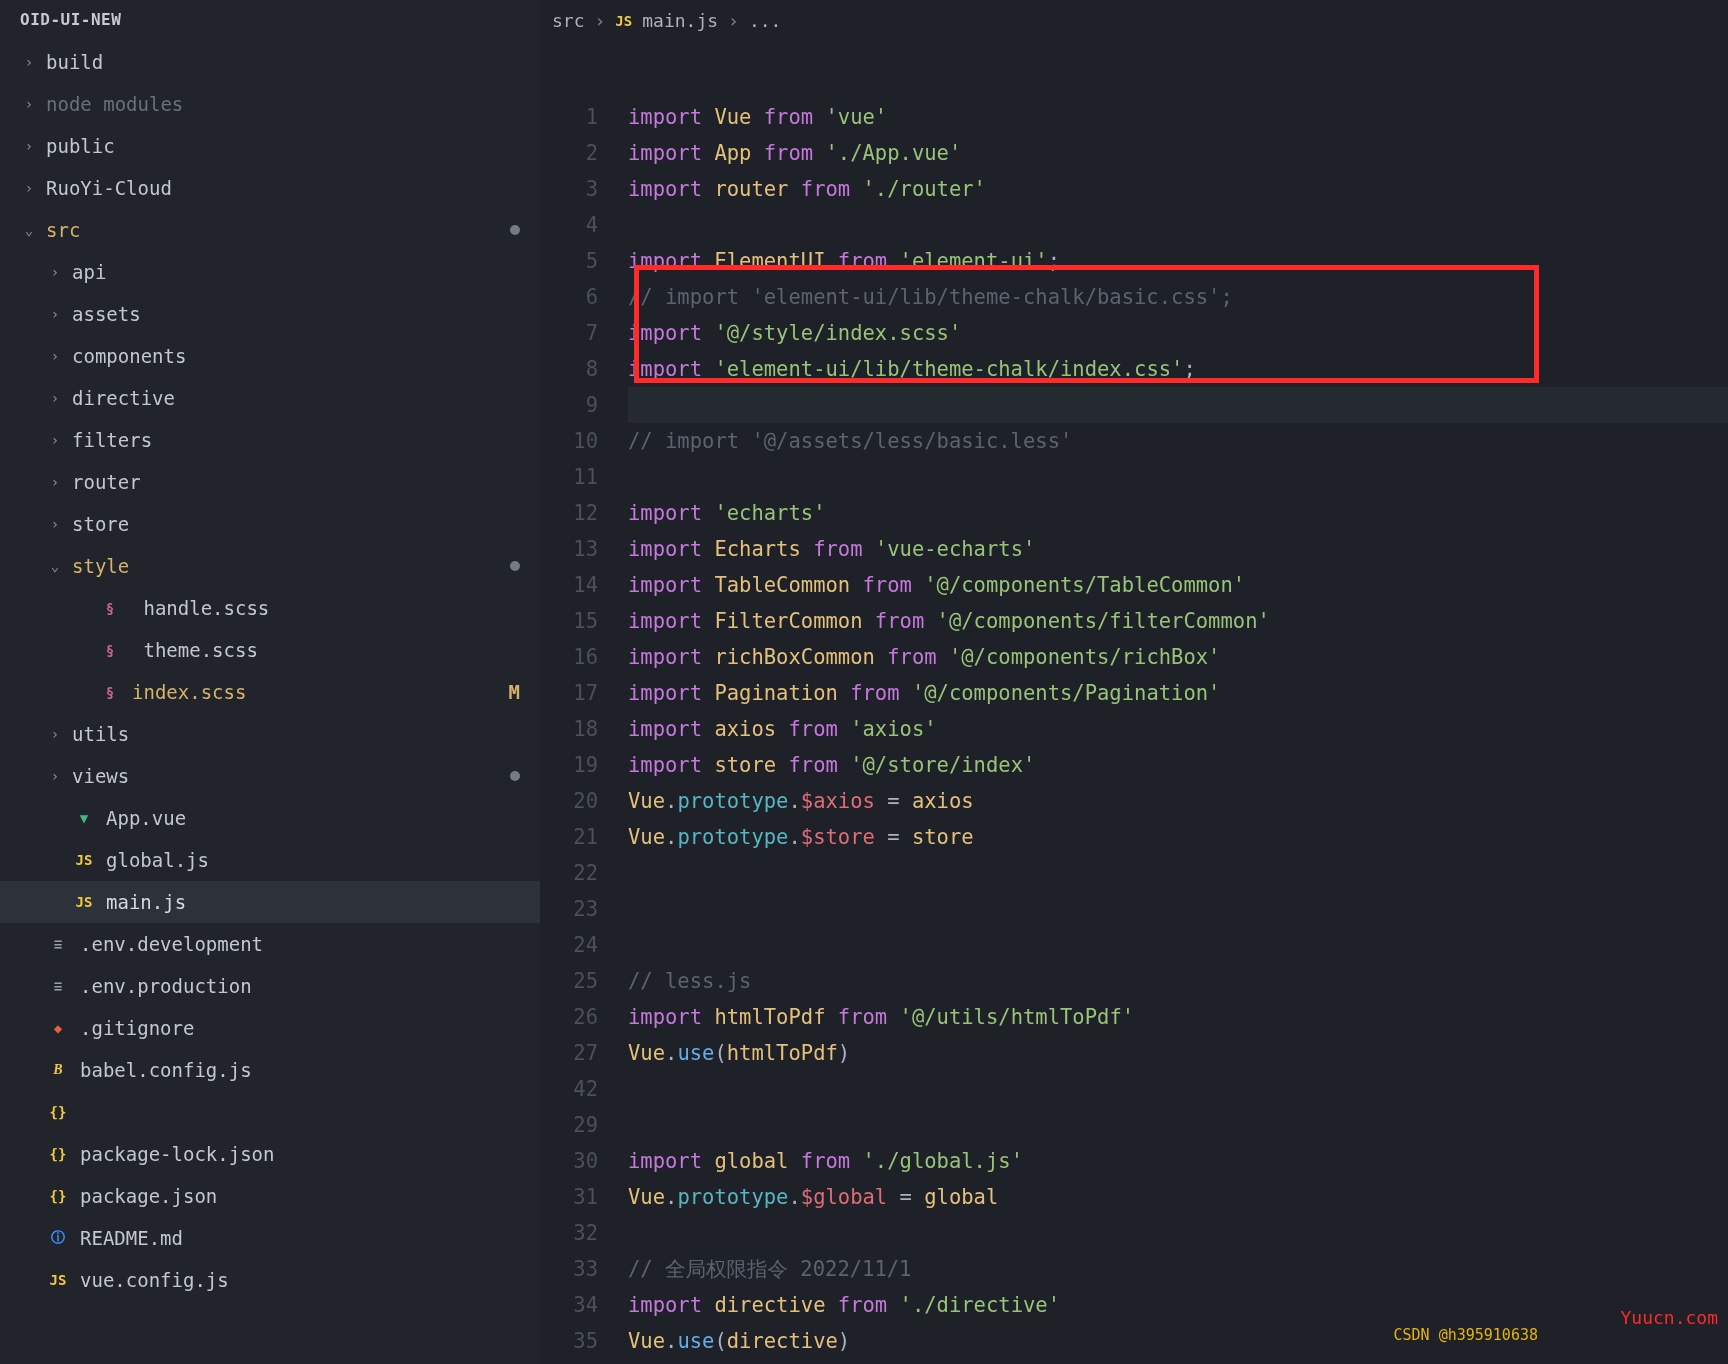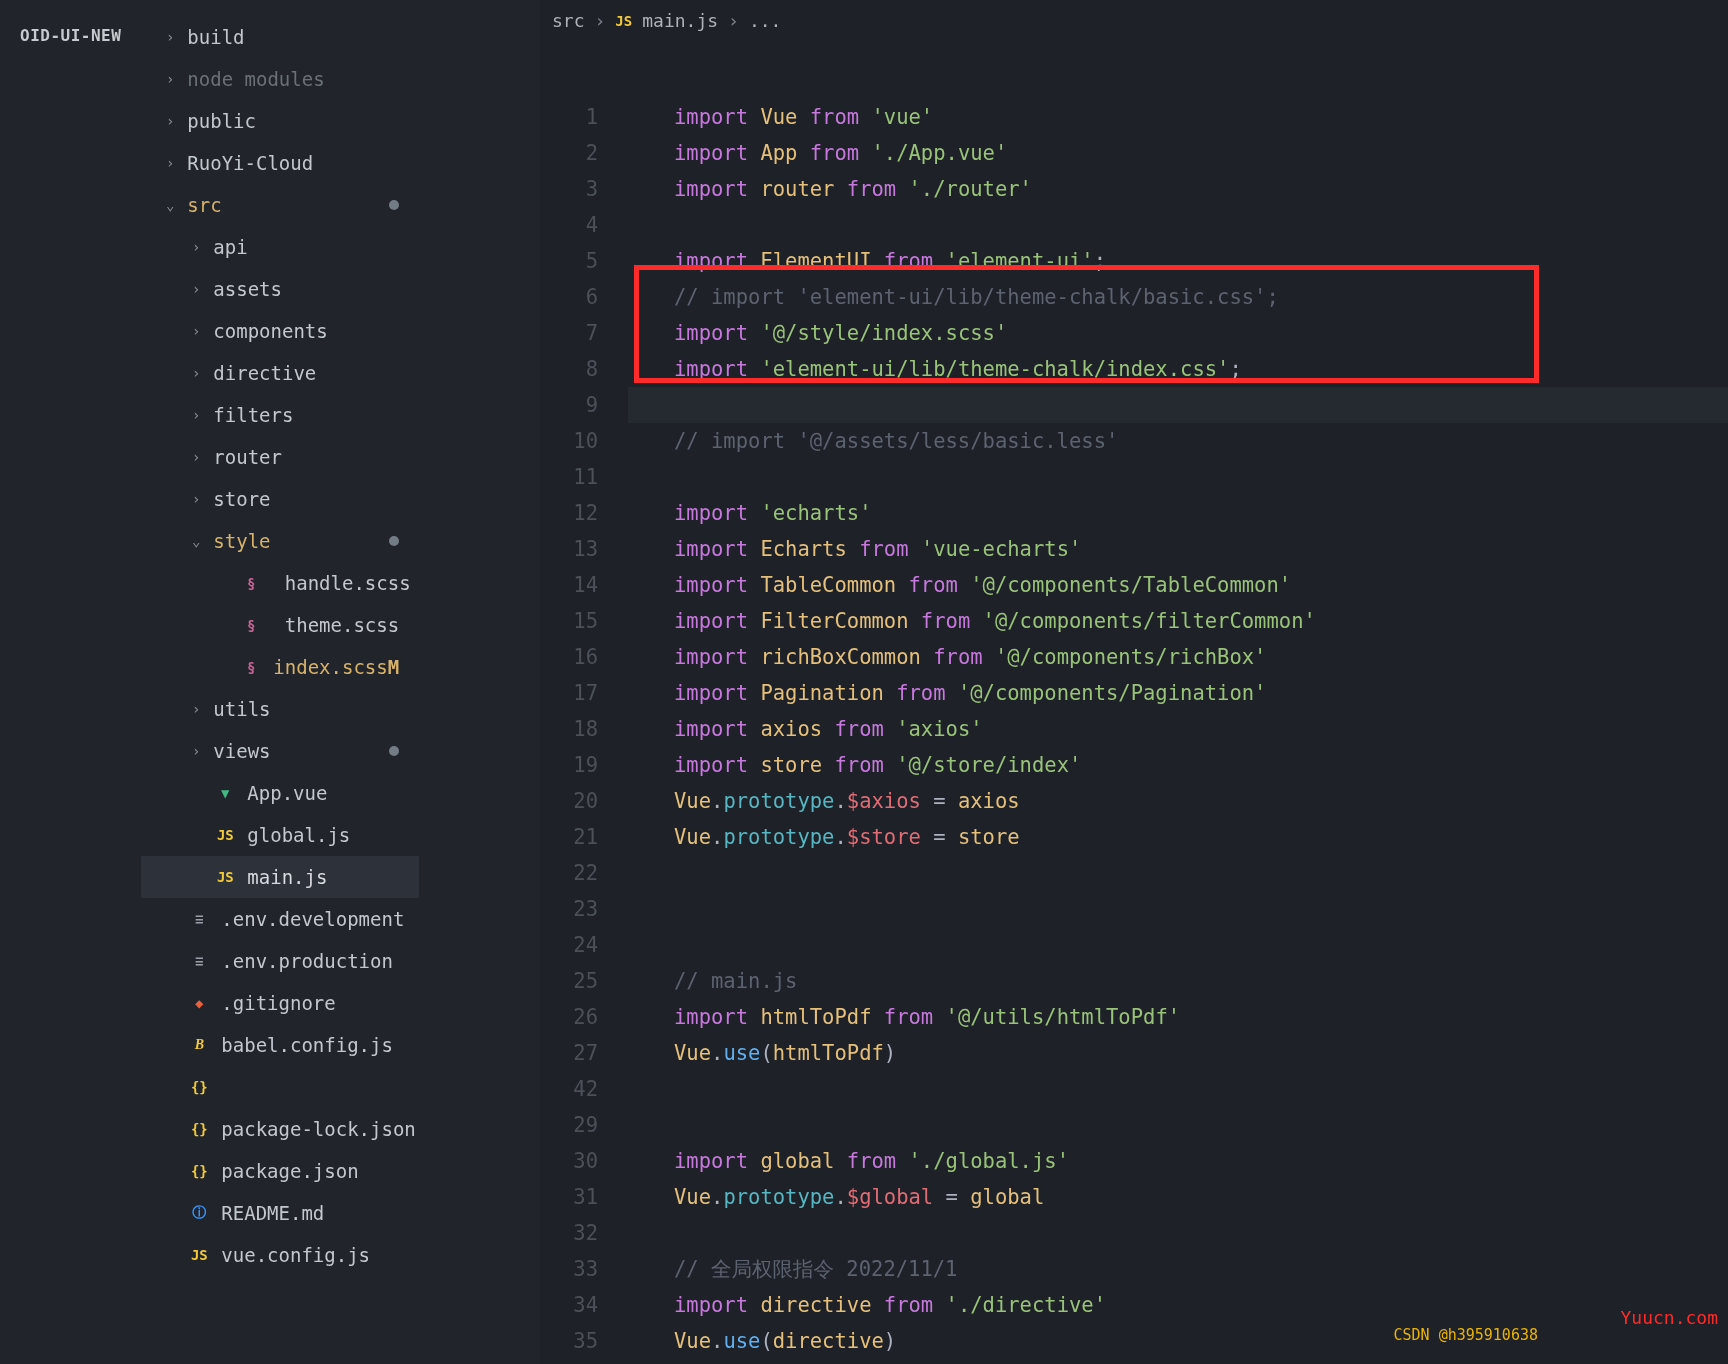--- a/index.html
+++ b/index.html
@@ -10,22 +10,22 @@
     color: #cccccc;
     font-size: 18px;
     display: flex;
   }
   
   .sidebar {
     width: 540px;
     height: 100%;
     background: #21252b;
     display: flex;
-    flex-direction: row;
-    padding-top: 16px;
+    flex-direction: column;
+    padding-top: 0;
   }
   .sidebar-header {
     padding: 10px 20px 12px 20px;
     font-size: 16px;
     font-weight: 700;
     letter-spacing: .5px;
     color: #c6c9ce;
   }
   .tree { list-style: none; }
   .tree li {
@@ -104,21 +104,21 @@
     position: relative;
   }
   .gutter {
     width: 88px;
     text-align: right;
     color: #4c5059;
     user-select: none;
   }
   .gutter .ln { padding-right: 30px; height: 36px; }
   .code { flex: 1; position: relative; }
-  .code .line { height: 36px; white-space: pre; margin-left: 46px; }
+  .code .line { height: 36px; white-space: pre; }
   .kw-import { color: #c678dd; }
   .kw-from   { color: #c678dd; }
   .ident     { color: #e06c75; }
   .ident-b   { color: #e5c07b; }
   .str       { color: #98c379; }
   .cmt       { color: #5c6370; }
   .punct     { color: #abb2bf; }
   .member    { color: #56b6c2; }
   .param     { color: #61afef; }
   .var       { color: #e5c07b; }
@@ -364,21 +364,21 @@
         <div class="line"><span class="kw-import">import </span><span class="ident-b">FilterCommon</span><span class="kw-from"> from </span><span class="str">'@/components/filterCommon'</span></div>
         <div class="line"><span class="kw-import">import </span><span class="ident-b">richBoxCommon</span><span class="kw-from"> from </span><span class="str">'@/components/richBox'</span></div>
         <div class="line"><span class="kw-import">import </span><span class="ident-b">Pagination</span><span class="kw-from"> from </span><span class="str">'@/components/Pagination'</span></div>
         <div class="line"><span class="kw-import">import </span><span class="ident-b">axios</span><span class="kw-from"> from </span><span class="str">'axios'</span></div>
         <div class="line"><span class="kw-import">import </span><span class="ident-b">store</span><span class="kw-from"> from </span><span class="str">'@/store/index'</span></div>
         <div class="line"><span class="var">Vue</span><span class="punct">.</span><span class="member">prototype</span><span class="punct">.</span><span class="ident">$axios</span><span class="eq"> = </span><span class="ident-b">axios</span></div>
         <div class="line"><span class="var">Vue</span><span class="punct">.</span><span class="member">prototype</span><span class="punct">.</span><span class="ident">$store</span><span class="eq"> = </span><span class="ident-b">store</span></div>
         <div class="line"></div>
         <div class="line"></div>
         <div class="line"></div>
-        <div class="line"><span class="cmt">// main.js</span></div>
+        <div class="line"><span class="cmt">// less.js</span></div>
         <div class="line"><span class="kw-import">import </span><span class="ident-b">htmlToPdf</span><span class="kw-from"> from </span><span class="str">'@/utils/htmlToPdf'</span></div>
         <div class="line"><span class="var">Vue</span><span class="punct">.</span><span class="param">use</span><span class="punct">(</span><span class="ident-b">htmlToPdf</span><span class="punct">)</span></div>
         <div class="line"></div>
         <div class="line"></div>
         <div class="line"><span class="kw-import">import </span><span class="ident-b">global</span><span class="kw-from"> from </span><span class="str">'./global.js'</span></div>
         <div class="line"><span class="var">Vue</span><span class="punct">.</span><span class="member">prototype</span><span class="punct">.</span><span class="ident">$global</span><span class="eq"> = </span><span class="ident-b">global</span></div>
         <div class="line"></div>
         <div class="line"><span class="cmt">// 全局权限指令 2022/11/1</span></div>
         <div class="line"><span class="kw-import">import </span><span class="ident-b">directive</span><span class="kw-from"> from </span><span class="str">'./directive'</span></div>
         <div class="line"><span class="var">Vue</span><span class="punct">.</span><span class="param">use</span><span class="punct">(</span><span class="ident-b">directive</span><span class="punct">)</span></div>

